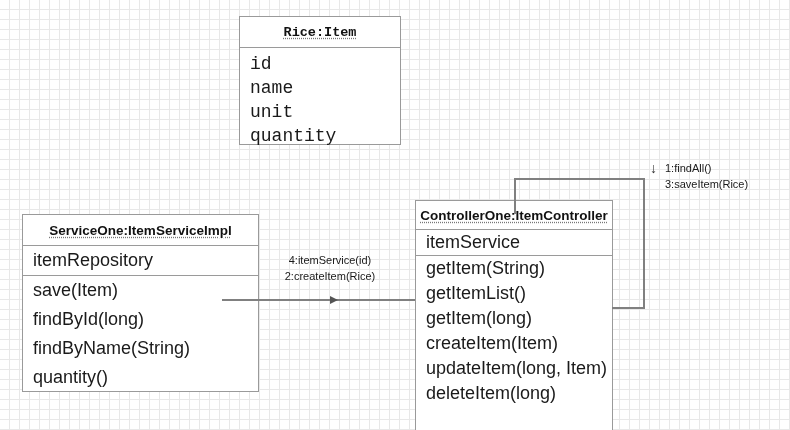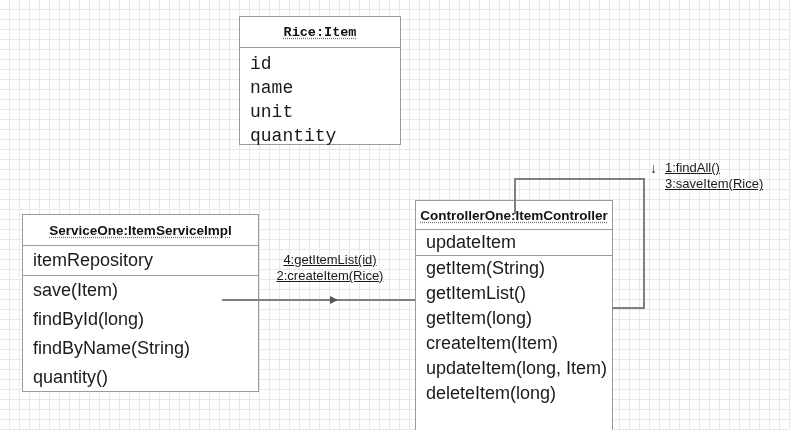--- a/index.html
+++ b/index.html
@@ -91,25 +91,24 @@
     width: 0;
     height: 0;
     border-top: 4px solid transparent;
     border-bottom: 4px solid transparent;
     border-left: 8px solid #555555;
   }
 
   
   .msg-label {
     position: absolute;
-    font-size: 13px;
+    font-size: 11px;
     line-height: 16px;
     color: #1a1a1a;
     white-space: nowrap;
-    text-decoration: underline;
   }
   .msg-label.center { text-align: center; }
   .down-glyph {
     position: absolute;
     font-size: 14px;
     line-height: 16px;
     color: #333333;
   }
 </style>
 </head>
@@ -142,42 +141,42 @@
       <div class="uml-row">findByName(String)</div>
       <div class="uml-row">quantity()</div>
     </div>
   </div>
 
   <div class="uml-box" id="box-controller">
     <div class="uml-title">
       <span class="spell">ControllerOne:ItemController</span>
     </div>
     <div class="uml-section divided">
-      <div class="uml-row">updateItem</div>
+      <div class="uml-row">itemService</div>
     </div>
     <div class="uml-section">
       <div class="uml-row">getItem(String)</div>
       <div class="uml-row">getItemList()</div>
       <div class="uml-row">getItem(long)</div>
       <div class="uml-row">createItem(Item)</div>
       <div class="uml-row">updateItem(long, Item)</div>
       <div class="uml-row">deleteItem(long)</div>
     </div>
   </div>
 
   <div class="conn conn-h" style="left:222px; top:299px; width:193px;"></div>
   <div class="arrow-right" style="left:330px; top:296px;"></div>
 
   <div class="conn conn-v" style="left:514px; top:178px; height:36px;"></div>
   <div class="conn conn-h" style="left:514px; top:178px; width:131px;"></div>
   <div class="conn conn-v" style="left:643px; top:178px; height:130px;"></div>
   <div class="conn conn-h" style="left:612px; top:307px; width:33px;"></div>
 
   <div class="msg-label center" style="left:240px; top:252px; width:180px;">
-    <div>4:getItemList(id)</div>
+    <div>4:itemService(id)</div>
     <div>2:createItem(Rice)</div>
   </div>
 
   <div class="down-glyph" style="left:650px; top:160px;">↓</div>
   <div class="msg-label" style="left:665px; top:160px;">
     <div>1:findAll()</div>
     <div>3:saveItem(Rice)</div>
   </div>
 
 </div>

